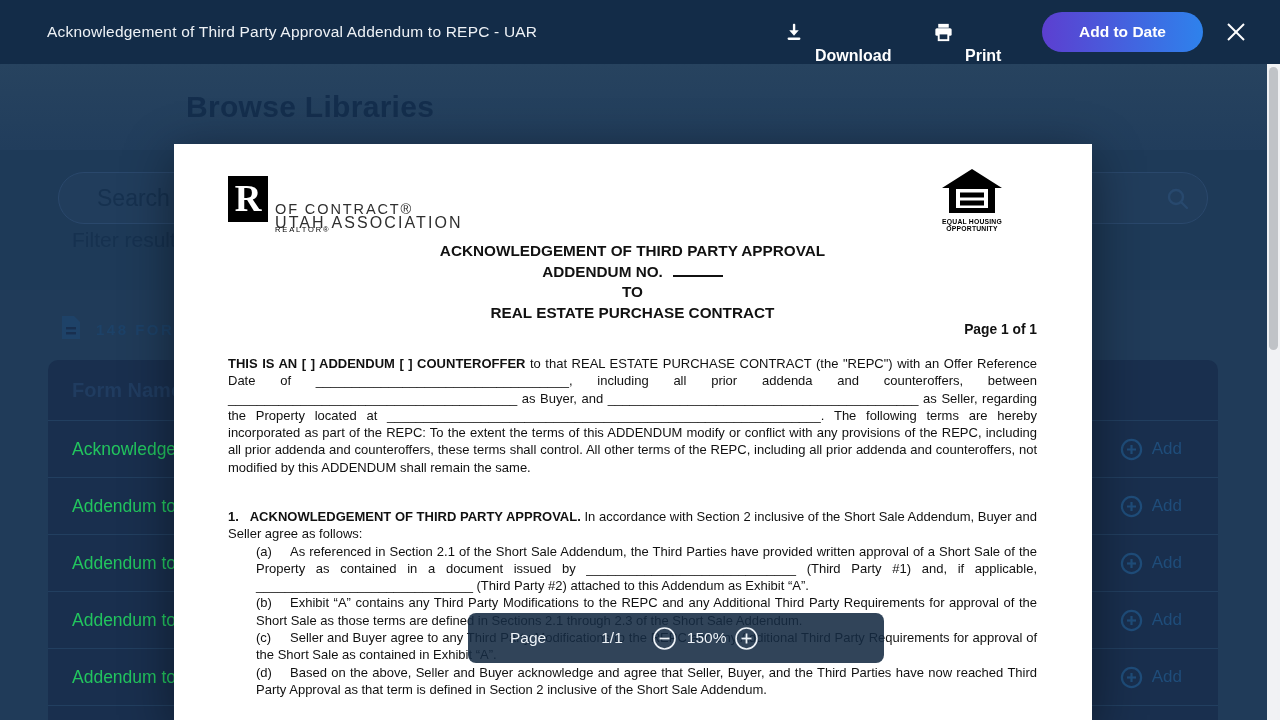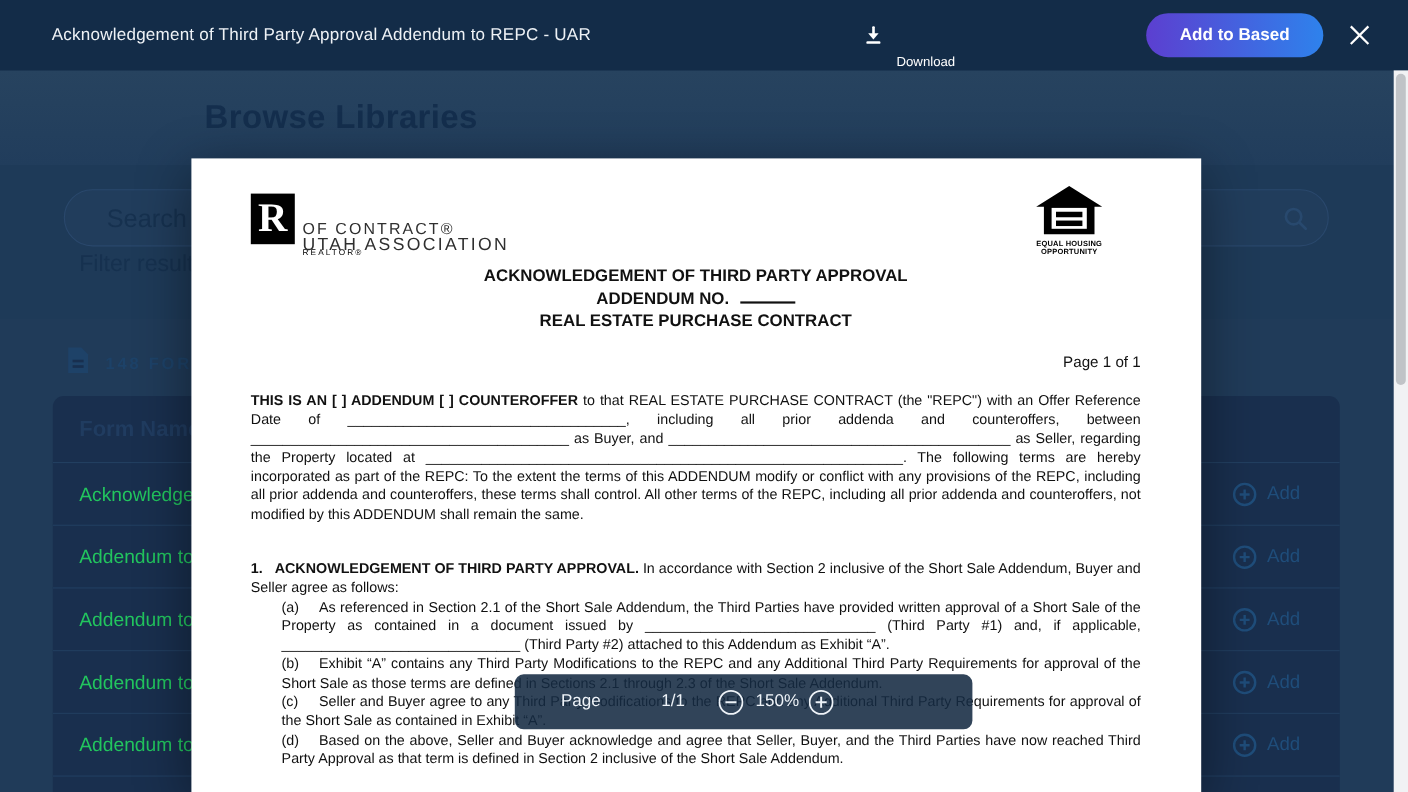--- a/index.html
+++ b/index.html
@@ -34,21 +34,21 @@
   .bg-row-name { font-size:17.5px; color:#22c55e; }
   .bg-add { display:flex; align-items:center; gap:9px; }
   .bg-add-label { font-size:17px; font-weight:400; color:#1f4d7a; }
   .bg-row-partial { height:15px; border-top:1px solid #223f60; }
 
   
   .topbar { position:absolute; left:0; top:0; width:1280px; height:64px; background:#132c48; z-index:30; }
   .topbar-title { position:absolute; left:47px; top:0; line-height:64px; font-size:15.5px;
                   font-weight:500; color:#eef2f6; letter-spacing:.2px; }
   .tb-action { position:absolute; top:0; height:64px; display:flex; align-items:center; gap:10px; cursor:pointer; }
-  .tb-action-label { font-size:12px; font-weight:400; color:#ffffff;margin-top:48px; }
+  .tb-action-label { font-size:16px; font-weight:700; color:#ffffff;margin-top:48px; }
   .act-download { left:783px; }
   .act-print { left:932px; }
   .btn-addfile { position:absolute; left:1042px; top:12px; width:161px; height:40px; border:none;
                  border-radius:20px; background:linear-gradient(90deg,#5c3fd0,#2e82ec);
                  color:#fff; font-size:15.5px; font-weight:700; font-family:inherit; cursor:pointer; }
   .btn-close { position:absolute; left:1224px; top:20px; width:24px; height:24px; cursor:pointer; }
 
   
   .doc-modal { position:absolute; left:174px; top:144px; width:918px; height:576px; background:#ffffff;
                z-index:20; box-shadow:0 12px 48px rgba(0,0,0,.45); color:#111; }
@@ -57,21 +57,21 @@
              text-align:center; line-height:45px; }
   .uar-realtor { position:absolute; left:53px; top:81px; font-size:7.5px; letter-spacing:1.9px; color:#000;padding-left:48px; }
   .uar-assoc1 { position:absolute; left:101px; top:36px; font-size:16px; letter-spacing:2.1px; color:#2f2f2f;margin-top:34px; }
   .uar-assoc2 { position:absolute; left:101px; top:57px; font-size:14.5px; letter-spacing:1.9px; color:#2f2f2f; }
   .eho { position:absolute; left:764px; top:24px; width:68px; text-align:center; }
   .eho-text { font-size:6.8px; line-height:7.4px; font-weight:700; letter-spacing:.2px; color:#000; }
 
   .doc-title { position:absolute; left:54px; top:97px; width:809px; text-align:center;
                font-size:15.3px; font-weight:700; line-height:20.6px; }
   .blank-line { display:inline-block; width:50px; border-bottom:2px solid #111; margin-left:10px; }
-  .doc-pageind { position:absolute; right:55px; top:178px; font-size:13.8px; font-weight:400; }
+  .doc-pageind { position:absolute; right:55px; top:178px; font-size:13.8px; font-weight:700; }
 
   .doc-body { font-size:13px; line-height:17.3px; text-align:justify; color:#111; }
   .doc-intro { position:absolute; left:54px; top:211px; width:809px; }
   .doc-sec1 { position:absolute; left:54px; top:364px; width:809px; }
   .doc-item { margin-left:28px; }
   .doc-item-label { display:inline-block; min-width:34px; }
   b { font-weight:700; }
 
   
   .float-toolbar { position:absolute; left:468px; top:613px; width:416px; height:50px; z-index:25;
@@ -199,20 +199,21 @@
       <rect x="20" y="24.5" width="24" height="5" fill="#000"></rect>
       <rect x="20" y="32.5" width="24" height="5" fill="#000"></rect>
     </svg>
     <div class="eho-text">EQUAL HOUSING</div>
     <div class="eho-text">OPPORTUNITY</div>
   </div>
 
   <div class="doc-title">
     <div>ACKNOWLEDGEMENT OF THIRD PARTY APPROVAL</div>
     <div><span>ADDENDUM NO.</span><span class="blank-line"></span></div>
+    <div>TO</div>
     <div>REAL ESTATE PURCHASE CONTRACT</div>
   </div>
 
   <div class="doc-pageind">Page 1 of 1</div>
 
   <div class="doc-body doc-intro">
     <b>THIS IS AN [   ] ADDENDUM  [   ] COUNTEROFFER</b><span> to that REAL ESTATE PURCHASE CONTRACT (the "REPC") with an Offer Reference Date of ___________________________________, including all prior addenda and counteroffers, between ________________________________________ as Buyer, and ___________________________________________ as Seller, regarding the Property located at ____________________________________________________________.  The following terms are hereby incorporated as part of the REPC: To the extent the terms of this ADDENDUM modify or conflict with any provisions of the REPC, including all prior addenda and counteroffers, these terms shall control. All other terms of the REPC, including all prior addenda and counteroffers, not modified by this ADDENDUM shall remain the same.</span>
   </div>
 
   <div class="doc-body doc-sec1">
@@ -258,22 +259,30 @@
 
   <div class="tb-action act-download">
     <svg width="22" height="22" viewBox="0 0 24 24" fill="#fff">
       <rect x="10.8" y="3" width="2.6" height="8" rx="1"></rect>
       <path d="M6.8 10 h10.4 L12 16.2 Z"></path>
       <rect x="5" y="18" width="14" height="2.6" rx="1.2"></rect>
     </svg>
     <span class="tb-action-label">Download</span>
   </div>
 
-
-  <button class="btn-addfile">Add to Based</button>
+  <div class="tb-action act-print">
+    <svg width="23" height="23" viewBox="0 0 24 24">
+      <rect x="6.5" y="3" width="11" height="4" fill="#fff"></rect>
+      <rect x="3.5" y="7.5" width="17" height="8" rx="1.6" fill="#fff"></rect>
+      <rect x="7" y="13" width="10" height="7" fill="#132c48" stroke="#fff" stroke-width="2"></rect>
+    </svg>
+    <span class="tb-action-label">Print</span>
+  </div>
+
+  <button class="btn-addfile">Add to Date</button>
 
   <span class="btn-close">
     <svg width="24" height="24" viewBox="0 0 24 24" fill="none">
       <line x1="4" y1="4" x2="20" y2="20" stroke="#fff" stroke-width="2"></line>
       <line x1="20" y1="4" x2="4" y2="20" stroke="#fff" stroke-width="2"></line>
     </svg>
   </span>
 </div>
 
 <div class="scroll-track">

